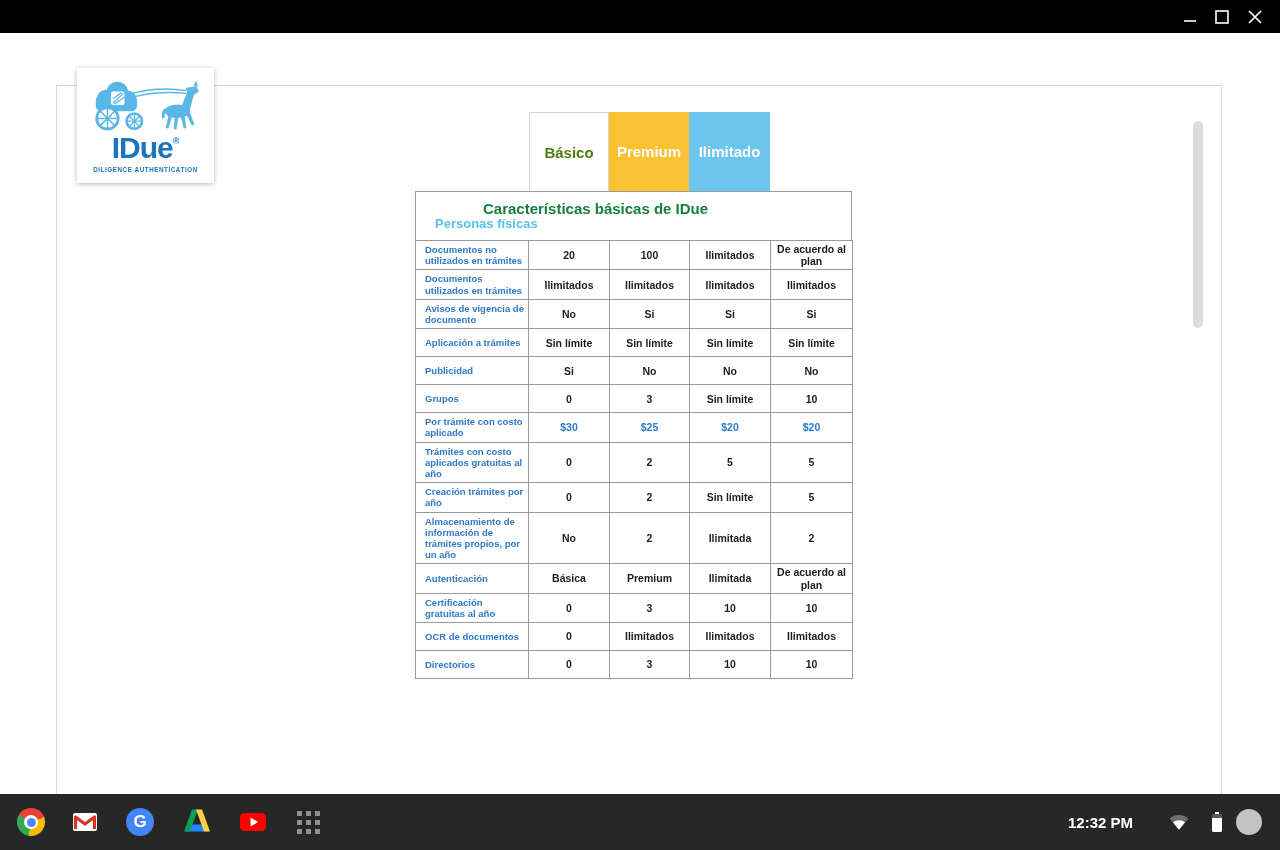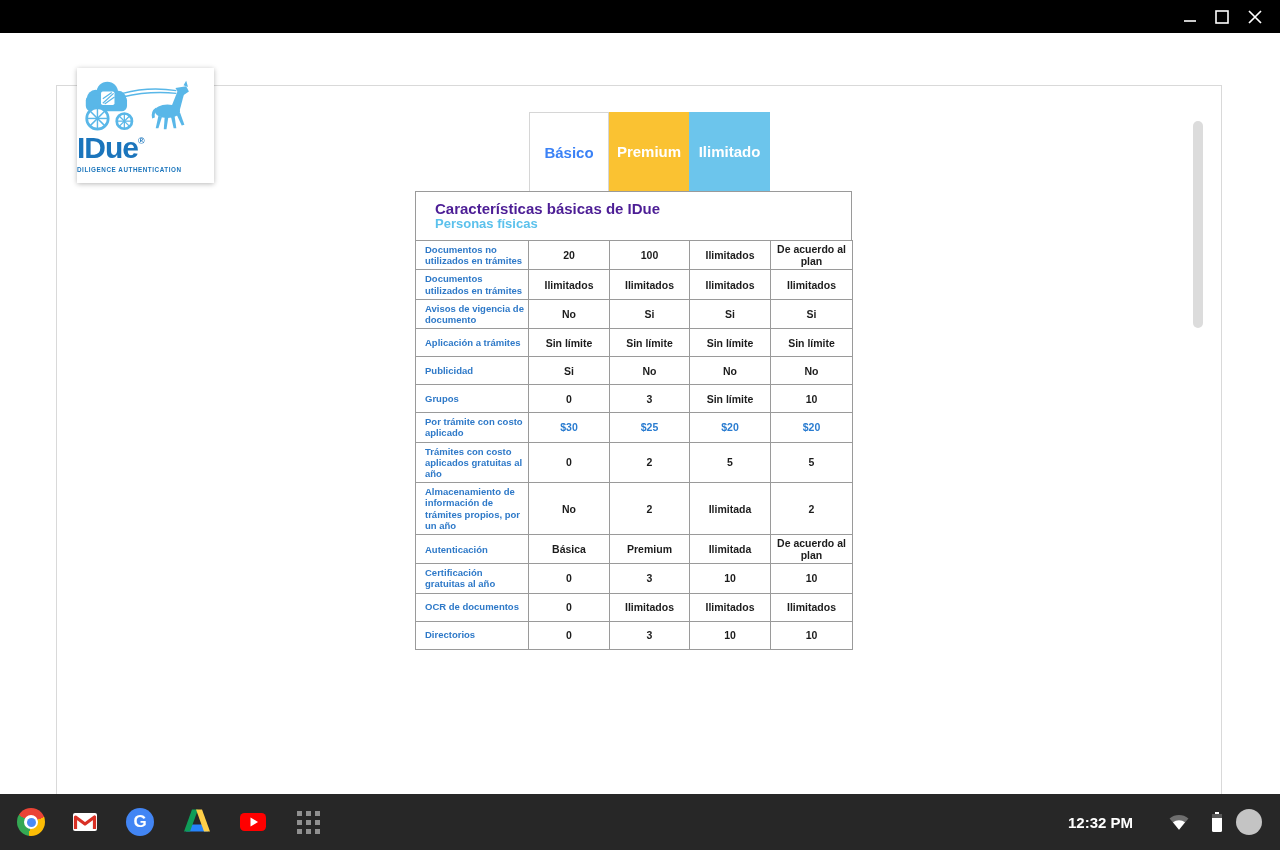--- a/index.html
+++ b/index.html
@@ -12,37 +12,37 @@
   .tb-btn svg { position:absolute; left:50%; top:50%; transform:translate(-50%,-50%); }
 
   
   .desktop { position:absolute; left:0; top:33px; width:1280px; height:761px; background:#fff; }
   .page { position:absolute; left:56px; top:52px; width:1166px; height:710px;
           background:#fff; border:1px solid #D9D9D9; border-bottom:none; }
 
   
   .logo-card { position:absolute; left:20px; top:-18px; width:137px; height:115px;
                background:#fff; box-shadow:0 1px 5px rgba(0,0,0,.28);
-               display:flex; flex-direction:column; justify-content:center; }
+               display:flex; flex-direction:column; align-items:center; justify-content:center; }
   .logo-brand { font-size:30px; font-weight:bold; color:#1B75BC; line-height:1; letter-spacing:-1px; margin-top:2px; }
   .logo-brand sup { font-size:9px; vertical-align:14px; letter-spacing:0; }
   .logo-tagline { font-size:6.3px; font-weight:bold; color:#1B75BC; letter-spacing:.55px; margin-top:3px; }
 
   
   .tabs { position:absolute; left:472px; top:26px; display:flex; height:79px; }
   .tab { width:80px; height:79px; display:flex; align-items:center; justify-content:center;
          font-size:15px; font-weight:bold; cursor:pointer; }
   .tab:nth-child(3){ width:81px; } .tab:nth-child(4){ width:81px; }
   .tab.active { border:1px solid #D6D6D6; border-bottom:none; }
 
   
   .pricing { position:absolute; left:358px; top:105px; width:437px; }
   .pt-header { border:1px solid #9A9A9A; height:50px; padding-left:19px;
                display:flex; flex-direction:column; justify-content:center; background:#fff; }
-  .pt-title { font-size:15px; font-weight:bold; color:#4c1d95; line-height:1.15; }
+  .pt-title { font-size:15px; font-weight:bold; color:#15803d; line-height:1.15;margin-left:48px; }
   .pt-subtitle { font-size:13px; font-weight:bold; color:#5BC1EC; line-height:1.1; }
   table.plans { border-collapse:collapse; width:437px; margin-top:-1px; table-layout:fixed;padding-left:30px; }
   table.plans td { border:1px solid #9A9A9A; height:28px; vertical-align:middle; }
   td.lbl { width:113px; font-size:9.5px; font-weight:bold; color:#2E79C8;
            padding:3px 4px 3px 9px; line-height:1.18; text-align:left; }
   td.val { width:81px; font-size:10.5px; font-weight:bold; color:#1C1C1C;
            text-align:center; line-height:1.15; padding:2px 3px; }
   tr.accent td.val { color:#2A7CD0;border-radius:10px; }
 
   
@@ -126,21 +126,21 @@
             <line x1="44" y1="47" x2="60" y2="47"></line>
           <line x1="46.5" y1="41.5" x2="57.5" y2="52.5"></line>
             <line x1="57.5" y1="41.5" x2="46.5" y2="52.5"></line>
         </g>
       </svg>
       <div class="logo-brand"><span>IDue</span><sup>®</sup></div>
       <div class="logo-tagline">DILIGENCE AUTHENTICATION</div>
     </div>
 
     <div class="tabs">
-        <div class="tab active" style="background: rgb(255, 255, 255); color: #3b82f6;">Básico</div>
+        <div class="tab active" style="background: rgb(255, 255, 255); color: #4d7c0f;">Básico</div>
         <div class="tab" style="background: rgb(250, 194, 50); color: rgb(255, 255, 255);">Premium</div>
         <div class="tab" style="background: rgb(108, 197, 236); color: rgb(255, 255, 255);">Ilimitado</div>
       </div>
 
     <div class="pricing">
       <div class="pt-header">
         <div class="pt-title">Características básicas de IDue</div>
         <div class="pt-subtitle">Personas físicas</div>
       </div>
       <table class="plans">
@@ -202,20 +202,27 @@
               <td class="val">$20</td>
             </tr>
             <tr>
               <td class="lbl">Trámites con costo aplicados gratuitas al año</td>
               <td class="val">0</td>
               <td class="val">2</td>
               <td class="val">5</td>
               <td class="val">5</td>
             </tr>
             <tr>
+              <td class="lbl">Creación trámites por año</td>
+              <td class="val">0</td>
+              <td class="val">2</td>
+              <td class="val">Sin límite</td>
+              <td class="val">5</td>
+            </tr>
+            <tr>
               <td class="lbl">Almacenamiento de información de trámites propios, por un año</td>
               <td class="val">No</td>
               <td class="val">2</td>
               <td class="val">Ilimitada</td>
               <td class="val">2</td>
             </tr>
             <tr>
               <td class="lbl">Autenticación</td>
               <td class="val">Básica</td>
               <td class="val">Premium</td>

